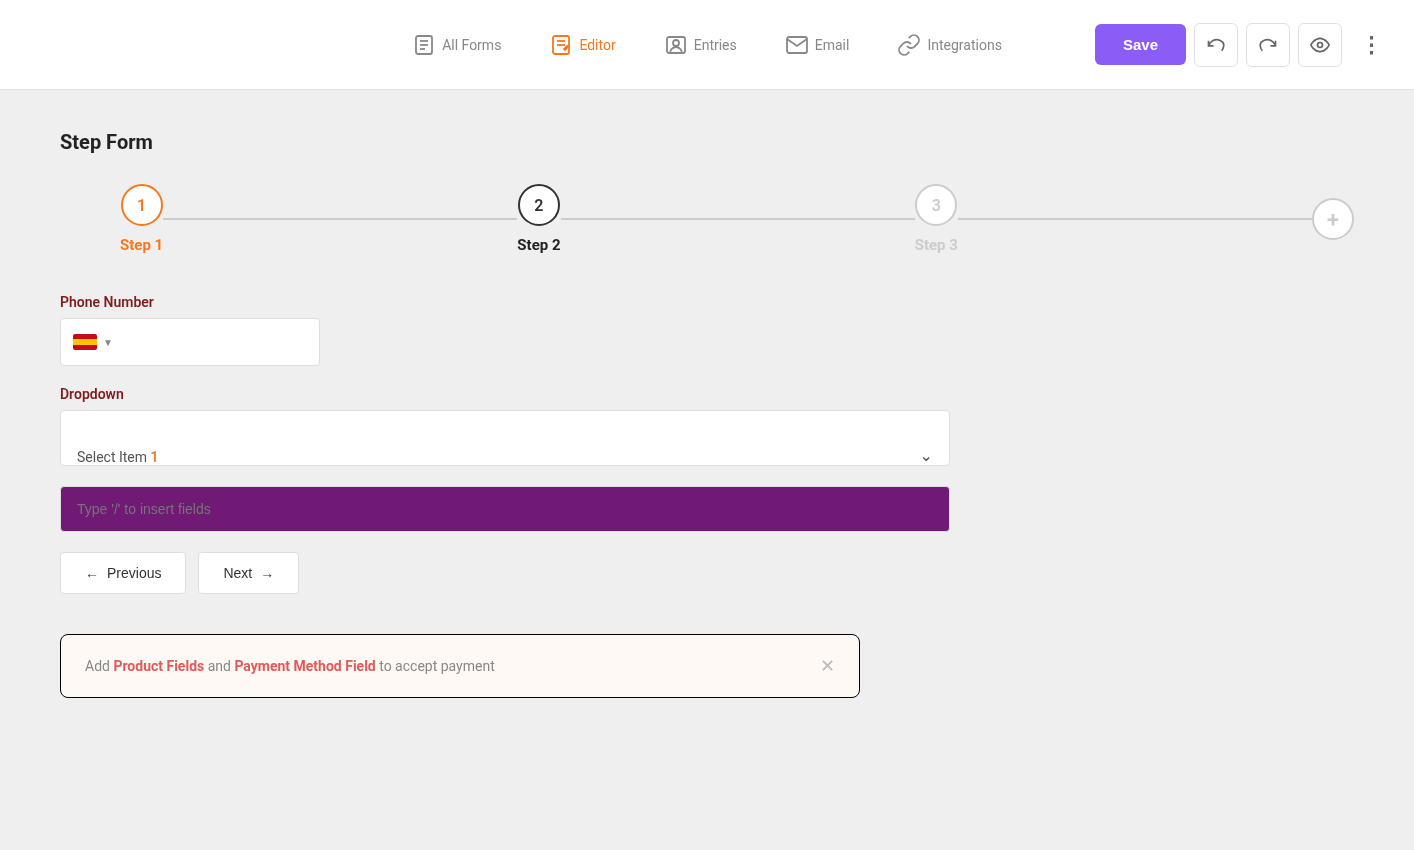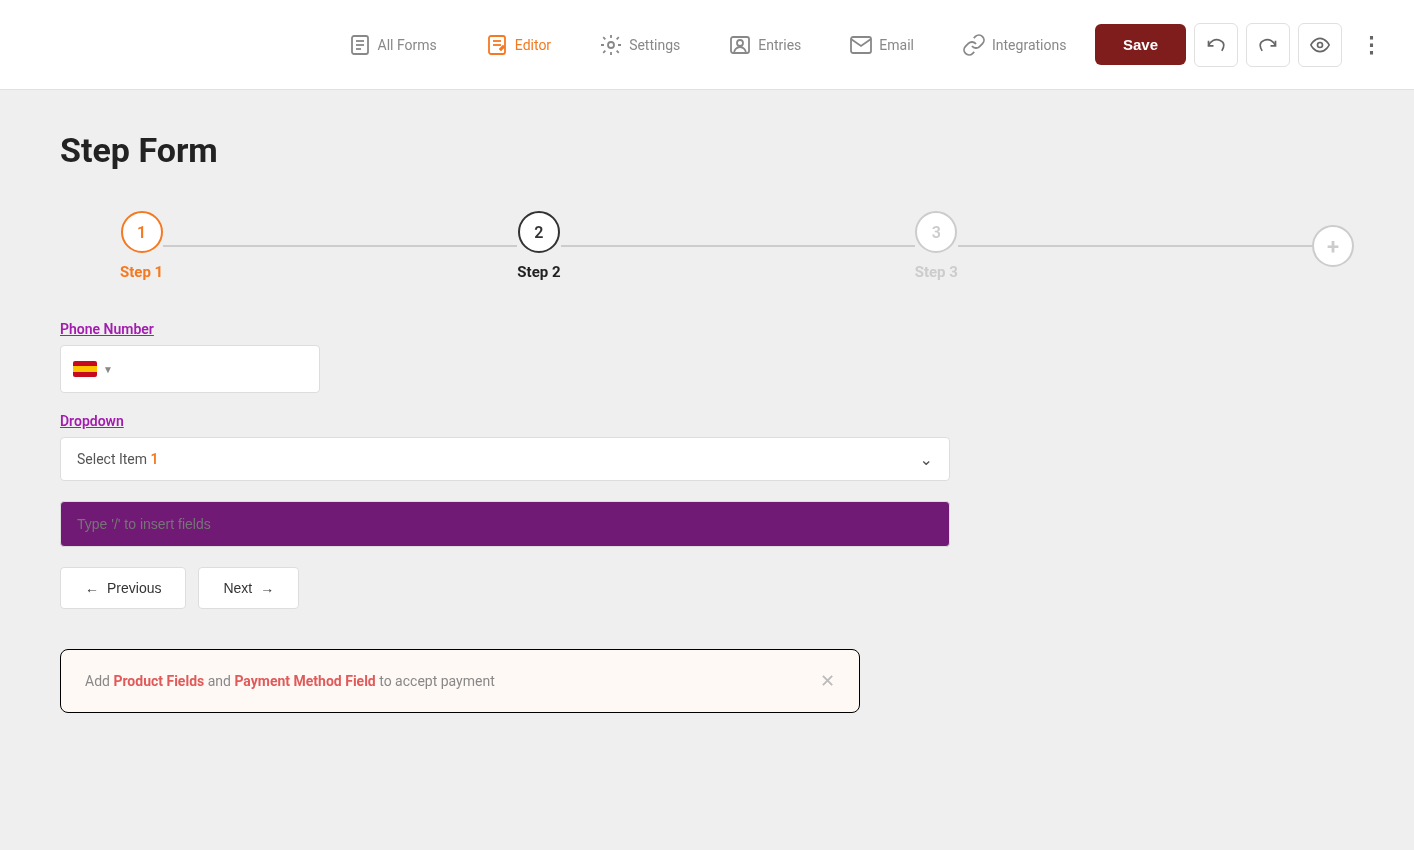--- a/index.html
+++ b/index.html
@@ -47,21 +47,21 @@
     .nav-right {
       display: flex;
       align-items: center;
       gap: 8px;
       position: absolute;
       right: 20px;
       top: 50%;
       transform: translateY(-50%);
     }
     .save-btn {
-      background: #7f1d1d;
+      background: #8b5cf6;
       color: #fff;
       border: none;
       border-radius: 6px;
       padding: 12px 28px;
       font-size: 15px;
       font-weight: 600;
       cursor: pointer;
       position: relative;
     }
     .icon-btn {
@@ -82,24 +82,24 @@
       font-size: 20px;
       font-weight: bold;
       letter-spacing: 2px;
     }
 
     
     .main {
       padding: 40px 60px;
     }
     .page-title {
-      font-size: 34px;
+      font-size: 20px;
       font-weight: 700;
       color: #222;
-      margin-bottom: 41px;
+      margin-bottom: 30px;
     }
 
     
     .step-indicator {
       display: flex;
       align-items: center;
       margin-bottom: 40px;
       padding-left: 60px;
     }
     .step-connector {
@@ -151,23 +151,22 @@
       color: #222;
     }
 
     
     .form-area {
       max-width: 900px;
     }
     .field-label {
       font-size: 14px;
       font-weight: 600;
-      color: #a21caf;
+      color: #7f1d1d;
       margin-bottom: 8px;
-      text-decoration: underline;
     }
     .field-group {
       margin-bottom: 20px;
     }
     .phone-input-wrapper {
       display: flex;
       align-items: center;
       background: #fff;
       border: 1px solid #ddd;
       border-radius: 4px;
@@ -194,23 +193,23 @@
       flex: 1;
       font-size: 14px;
       color: #333;
       background: transparent;
     }
     .dropdown-wrapper {
       background: #fff;
       border: 1px solid #ddd;
       border-radius: 4px;
       padding: 0 16px;
-      height: 44px;
-      display: flex;
-      align-items: center;
+      height: 56px;
+      display: flex;
+      align-items: flex-end;
       justify-content: space-between;
       cursor: pointer;
       max-width: 890px;
     }
     .dropdown-text {
       font-size: 14px;
       color: #555;
     }
     .dropdown-text span {
       color: #f47920;
@@ -309,27 +308,20 @@
     <div class="nav-item active">
       <svg viewBox="0 0 24 24" fill="none" stroke="#f47920" stroke-width="1.8">
         <rect x="4" y="3" width="16" height="18" rx="2"></rect>
         <line x1="8" y1="8" x2="16" y2="8" stroke="#f47920"></line>
         <line x1="8" y1="12" x2="16" y2="12" stroke="#f47920"></line>
         <path d="M14 16 L18 12 L20 14 L16 18 Z" fill="#f47920" stroke="#f47920" stroke-width="0.5"></path>
       </svg>
       <span style="color:#f47920;">Editor</span>
     </div>
 
-    <div class="nav-item">
-      <svg viewBox="0 0 24 24" fill="none" stroke="#888" stroke-width="1.8">
-        <circle cx="12" cy="12" r="3"></circle>
-        <path d="M12 2v3M12 19v3M4.22 4.22l2.12 2.12M17.66 17.66l2.12 2.12M2 12h3M19 12h3M4.22 19.78l2.12-2.12M17.66 6.34l2.12-2.12"></path>
-      </svg>
-      <span>Settings</span>
-    </div>
 
     <div class="nav-item">
       <svg viewBox="0 0 24 24" fill="none" stroke="#888" stroke-width="1.8">
         <rect x="3" y="4" width="18" height="16" rx="2"></rect>
         <circle cx="12" cy="10" r="3"></circle>
         <path d="M6 20c0-3.3 2.7-6 6-6s6 2.7 6 6"></path>
       </svg>
       <span>Entries</span>
     </div>
 

